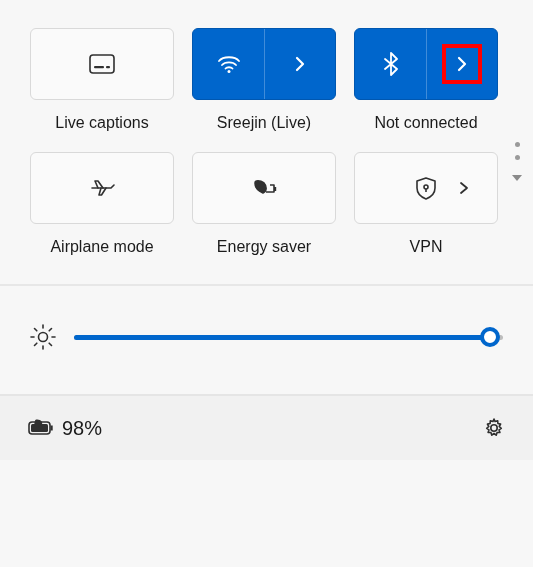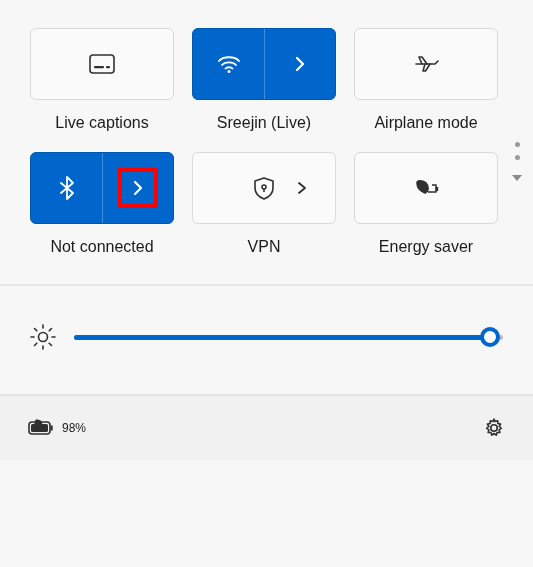--- a/index.html
+++ b/index.html
@@ -127,21 +127,21 @@
     position: absolute;
     bottom: 0; left: 0; right: 0;
     height: 66px;
     border-top: 2px solid #e5e5e5;
     background: #f1f1f1;
     display: flex;
     align-items: center;
     padding: 0 28px;
   }
   .status-bar .spacer { flex: 1; }
-  .batt-text { font-size: 12px; margin-left: 8px; }
+  .batt-text { font-size: 20px; margin-left: 8px; }
   svg { display: block; }
 </style>
 </head>
 <body>
 
 <div class="panel">
 
   <div class="tiles">
 
     <div class="tile-group">
@@ -175,33 +175,20 @@
             <svg width="14" height="18" viewBox="0 0 14 18" fill="none" stroke="#fff" stroke-width="2.2" stroke-linecap="round" stroke-linejoin="round">
                 <polyline points="4,3 10,9 4,15"></polyline>
               </svg>
           </span>
         </div>
       </div>
       <div class="tile-label">Sreejin (Live)</div>
     </div>
 
     <div class="tile-group">
-      <div class="tile tile-white">
-        <span>
-          <svg width="26" height="22" viewBox="0 0 26 22" fill="none" stroke="#303030" stroke-width="1.6" stroke-linejoin="round" stroke-linecap="round">
-              <path d="M3 11 L22 11 L25 8"></path>
-              <path d="M9 11 L6 4 L9 4 L14 11"></path>
-              <path d="M12 11 L10 18 L12.5 18 L17 11"></path>
-            </svg>
-        </span>
-      </div>
-      <div class="tile-label">Airplane mode</div>
-    </div>
-
-    <div class="tile-group">
       <div class="tile tile-blue tile-split" style="display:flex">
         <div class="half">
           <span>
             <svg width="16" height="24" viewBox="0 0 16 24" fill="none" stroke="#fff" stroke-width="1.8" stroke-linejoin="round" stroke-linecap="round">
                 <path d="M8 1 L8 23 L14 17 L2 7 M8 1 L14 7 L2 17"></path>
               </svg>
           </span>
         </div>
         <div class="divider"></div>
         <div class="half" style="position:relative">
@@ -210,48 +197,61 @@
             <svg width="14" height="18" viewBox="0 0 14 18" fill="none" stroke="#fff" stroke-width="2.2" stroke-linecap="round" stroke-linejoin="round">
                 <polyline points="4,3 10,9 4,15"></polyline>
               </svg>
           </span>
         </div>
       </div>
       <div class="tile-label">Not connected</div>
     </div>
 
     <div class="tile-group">
+      <div class="tile tile-white">
+        <span>
+          <svg width="26" height="22" viewBox="0 0 26 22" fill="none" stroke="#303030" stroke-width="1.6" stroke-linejoin="round" stroke-linecap="round">
+              <path d="M3 11 L22 11 L25 8"></path>
+              <path d="M9 11 L6 4 L9 4 L14 11"></path>
+              <path d="M12 11 L10 18 L12.5 18 L17 11"></path>
+            </svg>
+        </span>
+      </div>
+      <div class="tile-label">Airplane mode</div>
+    </div>
+
+    <div class="tile-group">
+      <div class="tile tile-white">
+        <span>
+          <svg width="28" height="20" viewBox="0 0 28 20" fill="none" stroke="#303030" stroke-width="1.6" stroke-linejoin="round">
+              <path d="M5 5 C5 2 10 2 14 5 C17 8 17 13 13 15 C9 13 5 11 5 5 Z" fill="#303030"></path>
+              <path d="M16 14 H24 V7 H20"></path>
+              <rect x="24" y="9" width="2.2" height="4" fill="#303030" stroke="none"></rect>
+            </svg>
+        </span>
+      </div>
+      <div class="tile-label">Energy saver</div>
+    </div>
+
+    <div class="tile-group">
       <div class="tile tile-white" style="position:relative">
         <span>
           <svg width="22" height="24" viewBox="0 0 22 24" fill="none" stroke="#303030" stroke-width="1.6" stroke-linejoin="round">
               <path d="M11 2 L20 5 V12 C20 17 16 21 11 23 C6 21 2 17 2 12 V5 Z"></path>
               <circle cx="11" cy="11" r="2" fill="none"></circle>
               <line x1="11" y1="13" x2="11" y2="16"></line>
             </svg>
         </span>
         <span class="vpn-chevron">
           <svg width="10" height="14" viewBox="0 0 10 14" fill="none" stroke="#303030" stroke-width="1.8" stroke-linecap="round" stroke-linejoin="round">
               <polyline points="2,2 8,7 2,12"></polyline>
             </svg>
         </span>
       </div>
       <div class="tile-label">VPN</div>
-    </div>
-
-    <div class="tile-group">
-      <div class="tile tile-white">
-        <span>
-          <svg width="28" height="20" viewBox="0 0 28 20" fill="none" stroke="#303030" stroke-width="1.6" stroke-linejoin="round">
-              <path d="M5 5 C5 2 10 2 14 5 C17 8 17 13 13 15 C9 13 5 11 5 5 Z" fill="#303030"></path>
-              <path d="M16 14 H24 V7 H20"></path>
-              <rect x="24" y="9" width="2.2" height="4" fill="#303030" stroke="none"></rect>
-            </svg>
-        </span>
-      </div>
-      <div class="tile-label">Energy saver</div>
     </div>
 
   </div>
 
   <div class="edge-dots">
     <div class="edge-dot"></div>
     <div class="edge-dot"></div>
     <span class="edge-chevron">
       <svg width="12" height="8" viewBox="0 0 12 8">
           <polygon points="1,1 11,1 6,7" fill="#8a8a8a"></polygon>

